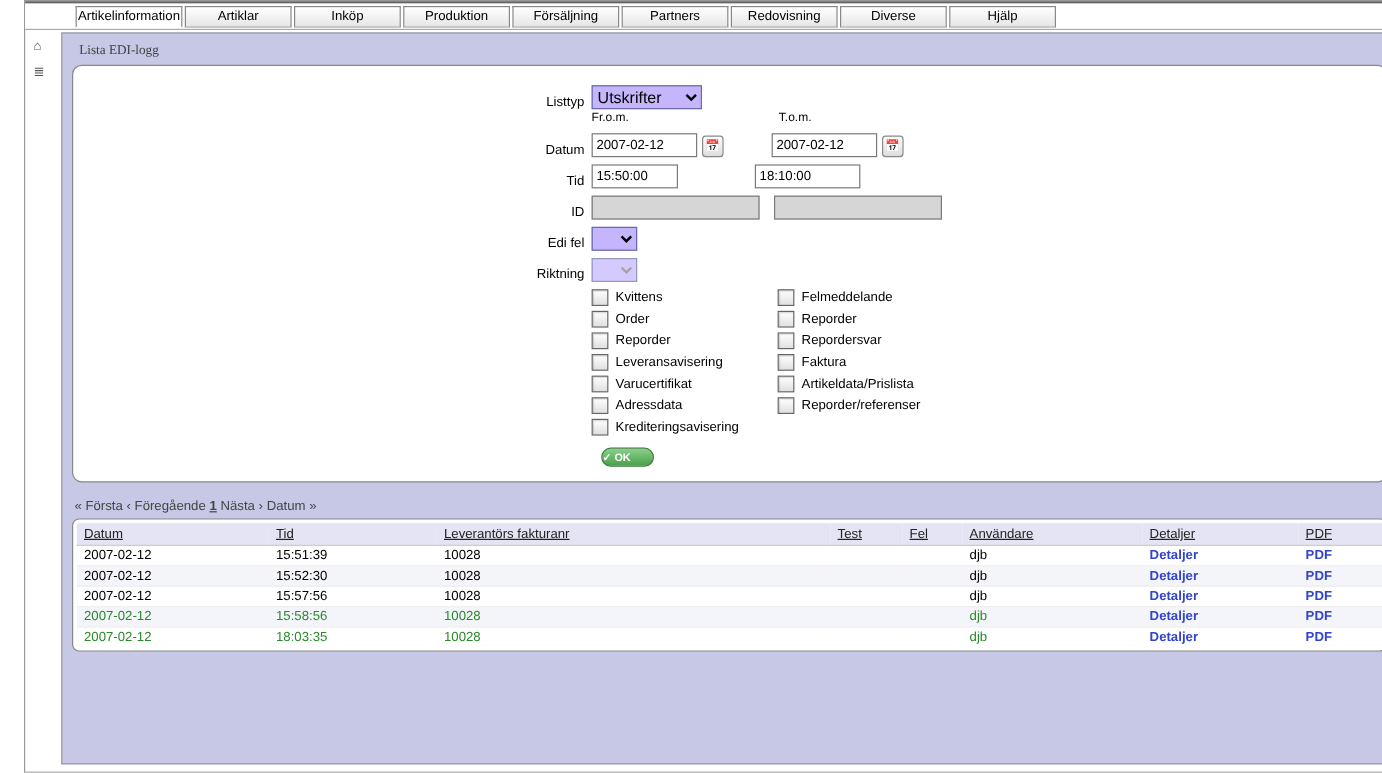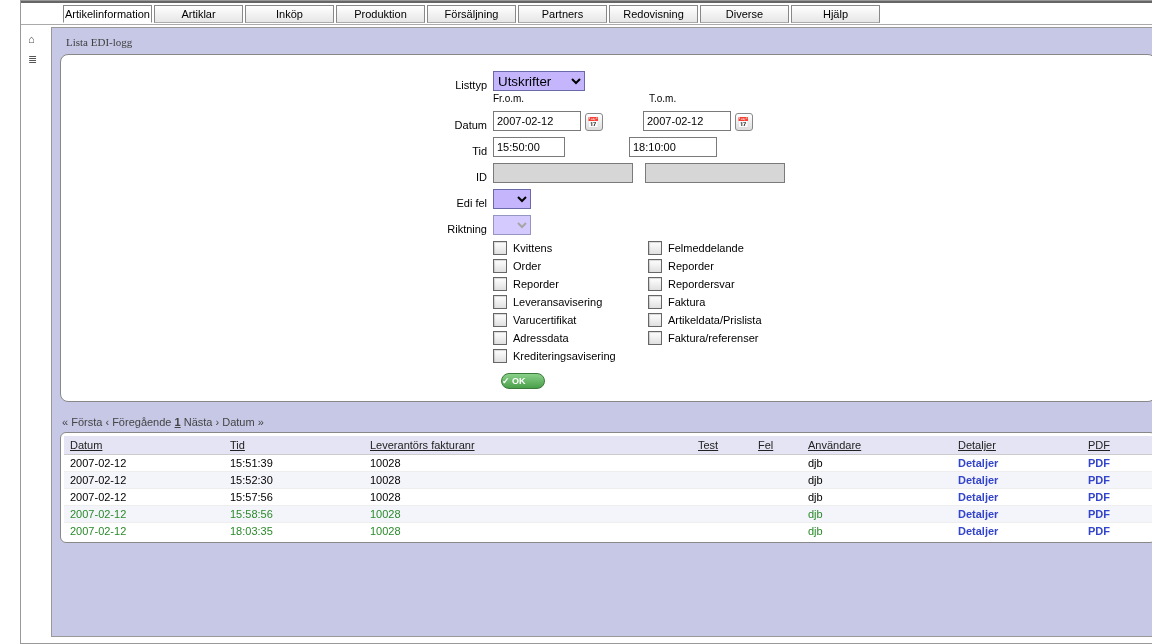--- a/index.html
+++ b/index.html
@@ -163,21 +163,21 @@
                 <div class="cb-item">
                   <div class="cb"></div>
                   <span>Faktura</span>
                 </div>
                 <div class="cb-item">
                   <div class="cb"></div>
                   <span>Artikeldata/Prislista</span>
                 </div>
                 <div class="cb-item">
                   <div class="cb"></div>
-                  <span>Faktura/referenser</span>
+                  <span>Reporder/referenser</span>
                 </div>
               </div>
           </div>
         </div>
 
         <div class="ok-btn">✓ <span>OK</span></div>
 
       </div>
     </div>
 

